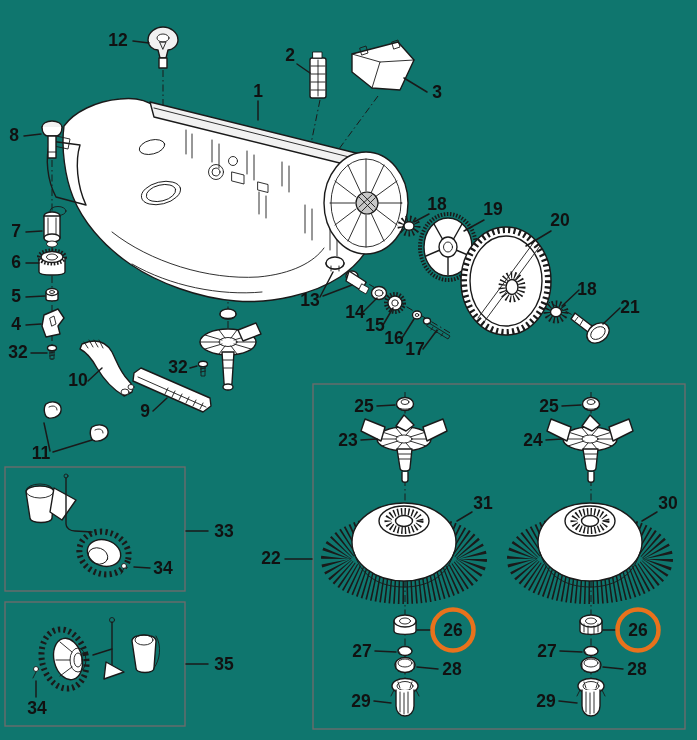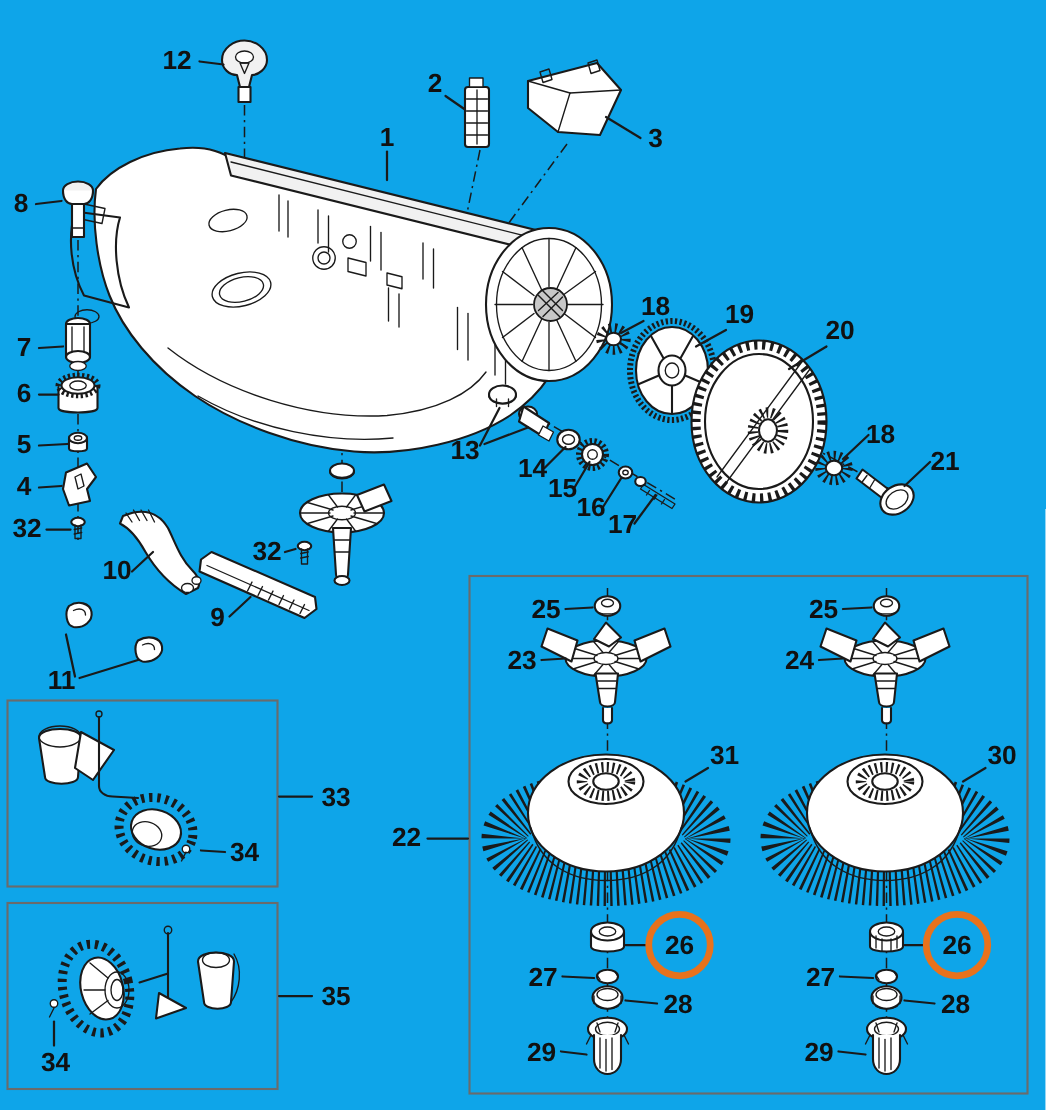--- a/index.html
+++ b/index.html
@@ -1,16 +1,16 @@
 <!DOCTYPE html>
 <html><head>
 <meta charset="utf-8">
 <style>
   html,body{margin:0;padding:0;background:#ffffff;}
-  .stage{position:relative;width:697px;height:740px;background:#0ea5e9;overflow:hidden;}
+  .stage{position:relative;width:697px;height:740px;background:#0f766e;overflow:hidden;}
   svg{display:block;}
   .ln{fill:none;stroke:#1a1a1a;stroke-width:1.4;stroke-linejoin:round;stroke-linecap:round;}
   .thin{stroke-width:0.9;}
   .wf{fill:#ffffff;}
   .gf{fill:#f1f1f1;}
   .dash{fill:none;stroke:#1a1a1a;stroke-width:1;stroke-dasharray:7 3 1.5 3;}
   .leader{fill:none;stroke:#1a1a1a;stroke-width:1.5;stroke-linecap:round;}
   .lbl{font-family:"Liberation Sans","DejaVu Sans",sans-serif;font-size:17.5px;font-weight:bold;fill:#111;text-anchor:middle;}
   .bristle{fill:none;stroke:#1a1a1a;stroke-width:30;stroke-dasharray:1.5 2.7;}
   .teeth{fill:none;stroke:#1a1a1a;stroke-width:4;stroke-dasharray:1.5 1.6;}

